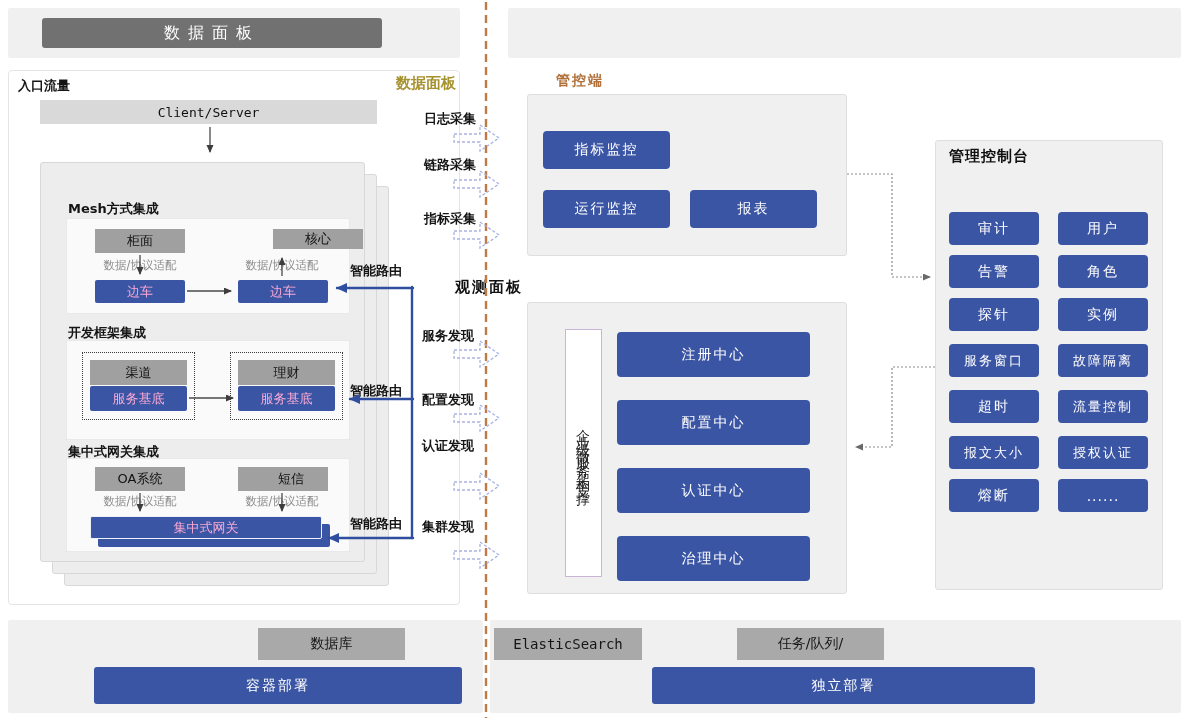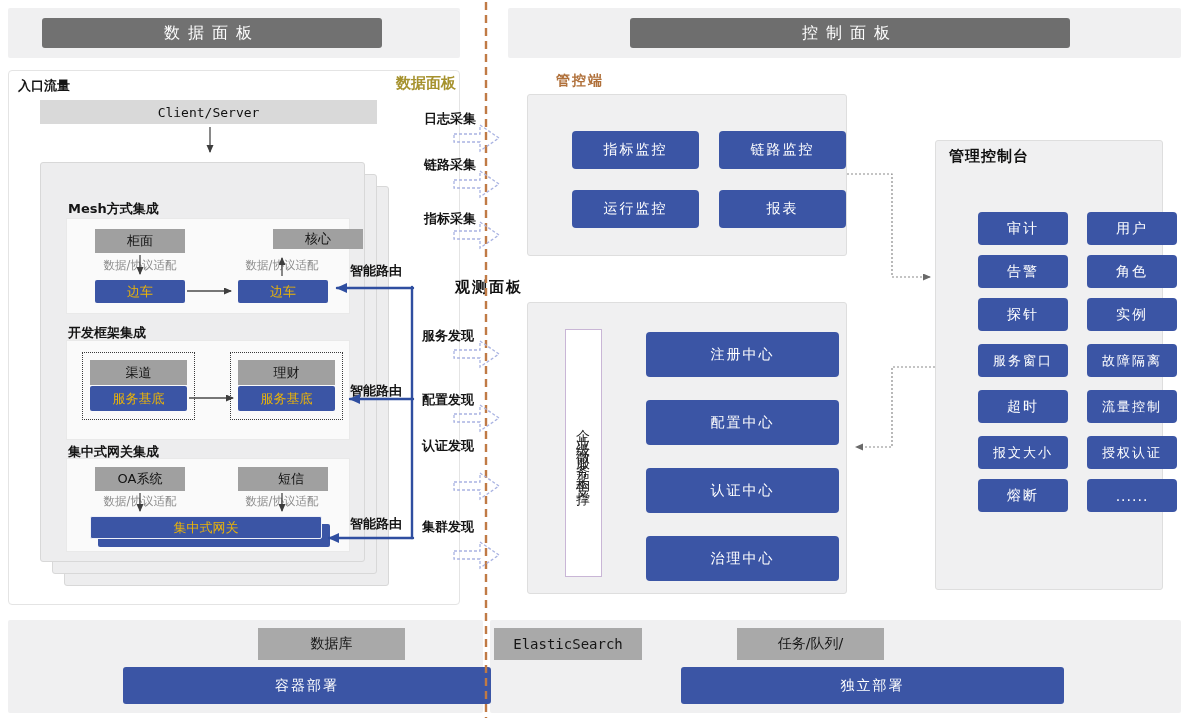--- a/index.html
+++ b/index.html
@@ -8,24 +8,24 @@
   .abs{position:absolute;box-sizing:border-box;}
   .strip{background:#f0f0f1;border-radius:2px;}
   .hdr{background:#717171;color:#fff;display:flex;align-items:center;justify-content:center;
        font-size:16px;letter-spacing:8px;border-radius:3px;}
   .outer-panel{background:#fff;border:1px solid #e4e4e4;border-radius:4px;}
   .panel{background:#f0f0f1;border:1px solid #dedede;border-radius:3px;}
   .card{background:#ededee;border:1px solid #d8d8d8;border-radius:3px;}
   .white-sec{background:#fafafa;border:1px solid #e9e9e9;}
   .gray-box{background:#a0a0a0;color:#111;display:flex;align-items:center;justify-content:center;
             font-size:13px;font-weight:500;}
-  .blue-box{background:#3b55a5;color:#eab308;display:flex;align-items:center;justify-content:center;
+  .blue-box{background:#3b55a5;color:#f9a8d4;display:flex;align-items:center;justify-content:center;
             font-size:13px;border-radius:2px;font-family:Liberation Serif, serif;}
   .btn{background:#3b55a5;color:#fff;display:flex;align-items:center;justify-content:center;
-       font-size:14px;border-radius:4px;letter-spacing:2px;cursor:default;margin-left:29px;}
+       font-size:14px;border-radius:4px;letter-spacing:2px;cursor:default;}
   .lbl{font-size:13px;font-weight:bold;color:#141414;white-space:nowrap;}
   .sec-title{font-size:13px;font-weight:bold;color:#141414;white-space:nowrap;}
   .adapter{font-size:11.5px;color:#8a8a8a;text-align:center;white-space:nowrap;}
   .dotted-wrap{border:1.5px dotted #3a3a3a;background:transparent;}
   .gold{color:#a6922e;font-weight:bold;font-size:15px;}
   .orange{color:#b0703a;font-weight:bold;font-size:14px;letter-spacing:2px;}
   .big-lbl{font-size:15px;font-weight:bold;color:#111;letter-spacing:2px;}
   .mono{font-family:"DejaVu Sans Mono","Liberation Mono",monospace;}
   .vbox{background:#ffffff;border:1px solid #c9b6d6;display:flex;align-items:center;justify-content:center;}
   .vtext{writing-mode:vertical-rl;text-orientation:upright;font-size:14px;letter-spacing:7px;color:#222;}
@@ -35,21 +35,20 @@
   .title-c{font-size:15px;font-weight:bold;color:#111;letter-spacing:1px;}
 </style>
 </head>
 <body>
 
 <div id="stage">
 
   <div class="abs strip" style="left:8px;top:8px;width:452px;height:50px;"></div>
   <div class="abs hdr" style="left:42px;top:18px;width:340px;height:30px;">数据面板</div>
   <div class="abs strip" style="left:508px;top:8px;width:673px;height:50px;"></div>
-  <div class="abs hdr" style="left:630px;top:18px;width:440px;height:30px;background:#6e6e6e;">控制面板</div>
 
   <div class="abs outer-panel" style="left:8px;top:70px;width:452px;height:535px;"></div>
   <div class="abs lbl" style="left:18px;top:77px;">入口流量</div>
   <div class="abs gold" style="left:356px;top:74px;width:100px;text-align:right;">数据面板</div>
   <div class="abs csbar mono" style="left:40px;top:100px;width:337px;height:24px;">Client/Server</div>
 
   <div class="abs card" style="left:64px;top:186px;width:325px;height:400px;"></div>
   <div class="abs card" style="left:52px;top:174px;width:325px;height:400px;"></div>
   <div class="abs card" style="left:40px;top:162px;width:325px;height:400px;"></div>
 
@@ -89,21 +88,20 @@
   <div class="abs lbl" style="left:424px;top:210px;">指标采集</div>
   <div class="abs big-lbl" style="left:455px;top:278px;">观测面板</div>
   <div class="abs lbl" style="left:422px;top:327px;">服务发现</div>
   <div class="abs lbl" style="left:422px;top:391px;">配置发现</div>
   <div class="abs lbl" style="left:422px;top:437px;">认证发现</div>
   <div class="abs lbl" style="left:422px;top:518px;text-align:center;">集群发现</div>
 
   <div class="abs orange" style="left:556px;top:72px;">管控端</div>
   <div class="abs panel" style="left:527px;top:94px;width:320px;height:162px;"></div>
   <div class="abs btn" style="left:543px;top:131px;width:127px;height:38px;">指标监控</div>
-  <div class="abs btn" style="left:690px;top:131px;width:127px;height:38px;">链路监控</div>
   <div class="abs btn" style="left:543px;top:190px;width:127px;height:38px;">运行监控</div>
   <div class="abs btn" style="left:690px;top:190px;width:127px;height:38px;">报表</div>
 
   <div class="abs panel" style="left:527px;top:302px;width:320px;height:292px;"></div>
   <div class="abs vbox" style="left:565px;top:329px;width:37px;height:248px;">
     <span class="vtext">企业级微服务架构支撑</span>
   </div>
   <div class="abs btn" style="left:617px;top:332px;width:193px;height:45px;">注册中心</div>
   <div class="abs btn" style="left:617px;top:400px;width:193px;height:45px;">配置中心</div>
   <div class="abs btn" style="left:617px;top:468px;width:193px;height:45px;">认证中心</div>

